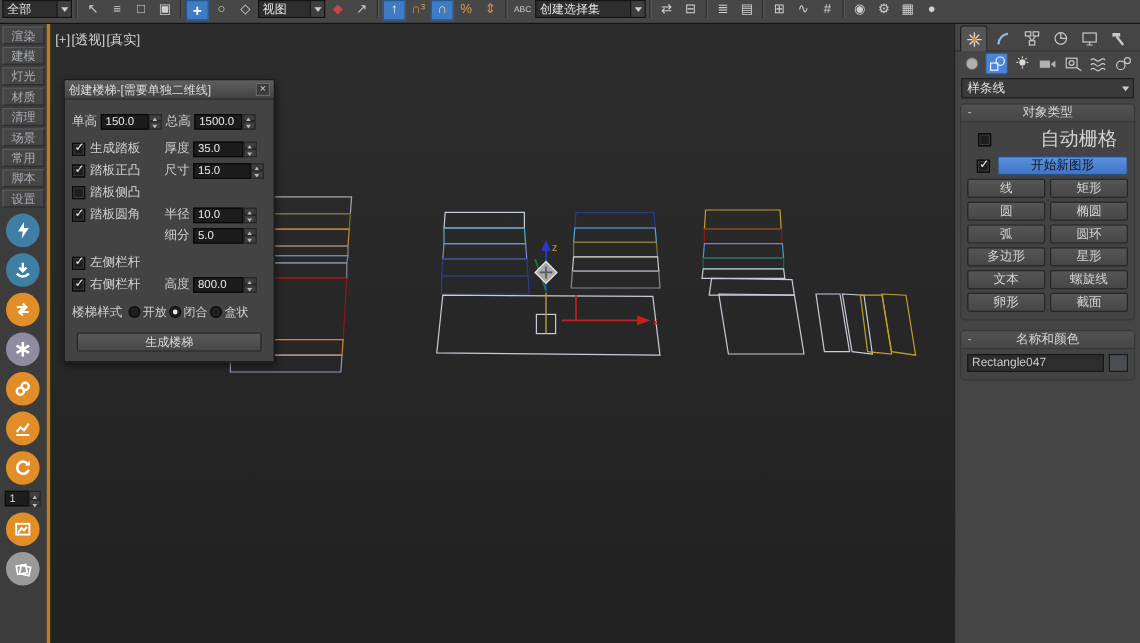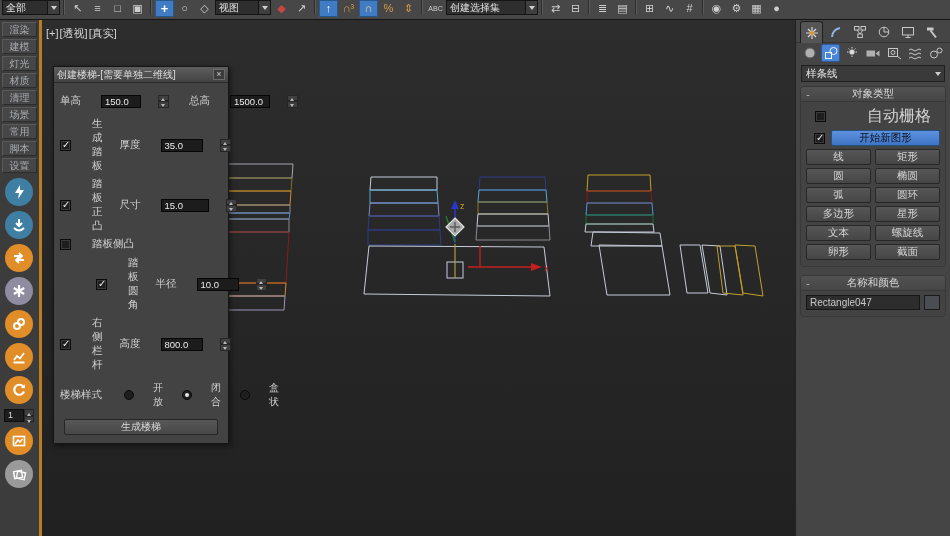--- a/index.html
+++ b/index.html
@@ -43,21 +43,21 @@
   #wires { position:absolute; left:0; top:0; }
 
   
   #dialog { position:absolute; left:11px; top:46px; width:176px; background:#434343;
     border:1px solid #161616; box-shadow:1px 2px 6px rgba(0,0,0,.55); font-size:10.5px; }
   #dlg-title { height:16px; background:linear-gradient(#5e5e5e,#434343); border-bottom:1px solid #2a2a2a;
     display:flex; align-items:center; padding:0 3px; color:#dcdcdc; font-size:10px; }
   #dlg-close { width:12px; height:11px; margin-left:auto; background:#3b3b3b; border:1px solid #6a6a6a;
     color:#ccc; font-size:9px; line-height:9px; text-align:center; }
   #dlg-body { padding:4px 6px 8px 6px; }
-  .drow { display:flex; align-items:center;gap:17px; }
+  .drow { display:flex; align-items:center; }
   .dbtn { background:linear-gradient(#585858,#474747); border:1px solid #262626; border-radius:2px;
     color:#d8d8d8; font-size:10px; height:15px; display:flex; align-items:center; justify-content:center; }
   .cb { width:11px; height:11px; background:#1e1e1e; border:1px solid #0a0a0a; box-shadow:inset 0 0 0 1px #3a3a3a;
     position:relative; flex:none; }
   .cb.checked::after { content:"✓"; position:absolute; left:1px; top:-2px; color:#efefef; font-size:10px; }
   .rad { width:10px; height:10px; border-radius:50%; background:#1e1e1e; border:1px solid #0a0a0a; position:relative; flex:none; }
   .rad.checked::after { content:""; position:absolute; left:2px; top:2px; width:4px; height:4px; border-radius:50%; background:#e8e8e8; }
   .flabel { color:#cfcfcf; flex:none; }
   .fbox { height:13px; background:#1c1c1c; border:1px solid #060606; color:#eaeaea; font-size:9.5px;
     padding:0 3px; display:flex; align-items:center; flex:none; }
@@ -320,29 +320,42 @@
         <span class="fbox" style="width:48px">15.0</span>
         <span class="fsp">
             <i class="up"></i>
             <i class="dn"></i>
           </span>
       </div>
       <div class="drow" style="margin-top:4px;">
         <span class="cb"></span>
         <span class="cblab">踏板侧凸</span>
       </div>
-      <div class="drow" style="margin-top:5px;margin-left:36px;">
+      <div class="drow" style="margin-top:5px;">
         <span class="cb checked"></span>
         <span class="cblab" style="width:62px">踏板圆角</span>
         <span class="flabel" style="width:24px">半径</span>
         <span class="fbox" style="width:42px">10.0</span>
         <span class="fsp">
             <i class="up"></i>
             <i class="dn"></i>
           </span>
+      </div>
+      <div class="drow" style="margin-top:3px;">
+        <span style="width:77px"></span>
+        <span class="flabel" style="width:24px">细分</span>
+        <span class="fbox" style="width:42px">5.0</span>
+        <span class="fsp">
+            <i class="up"></i>
+            <i class="dn"></i>
+          </span>
+      </div>
+      <div class="drow" style="margin-top:9px;">
+        <span class="cb checked"></span>
+        <span class="cblab">左侧栏杆</span>
       </div>
       <div class="drow" style="margin-top:4px;">
         <span class="cb checked"></span>
         <span class="cblab" style="width:62px">右侧栏杆</span>
         <span class="flabel" style="width:24px">高度</span>
         <span class="fbox" style="width:42px">800.0</span>
         <span class="fsp">
             <i class="up"></i>
             <i class="dn"></i>
           </span>

